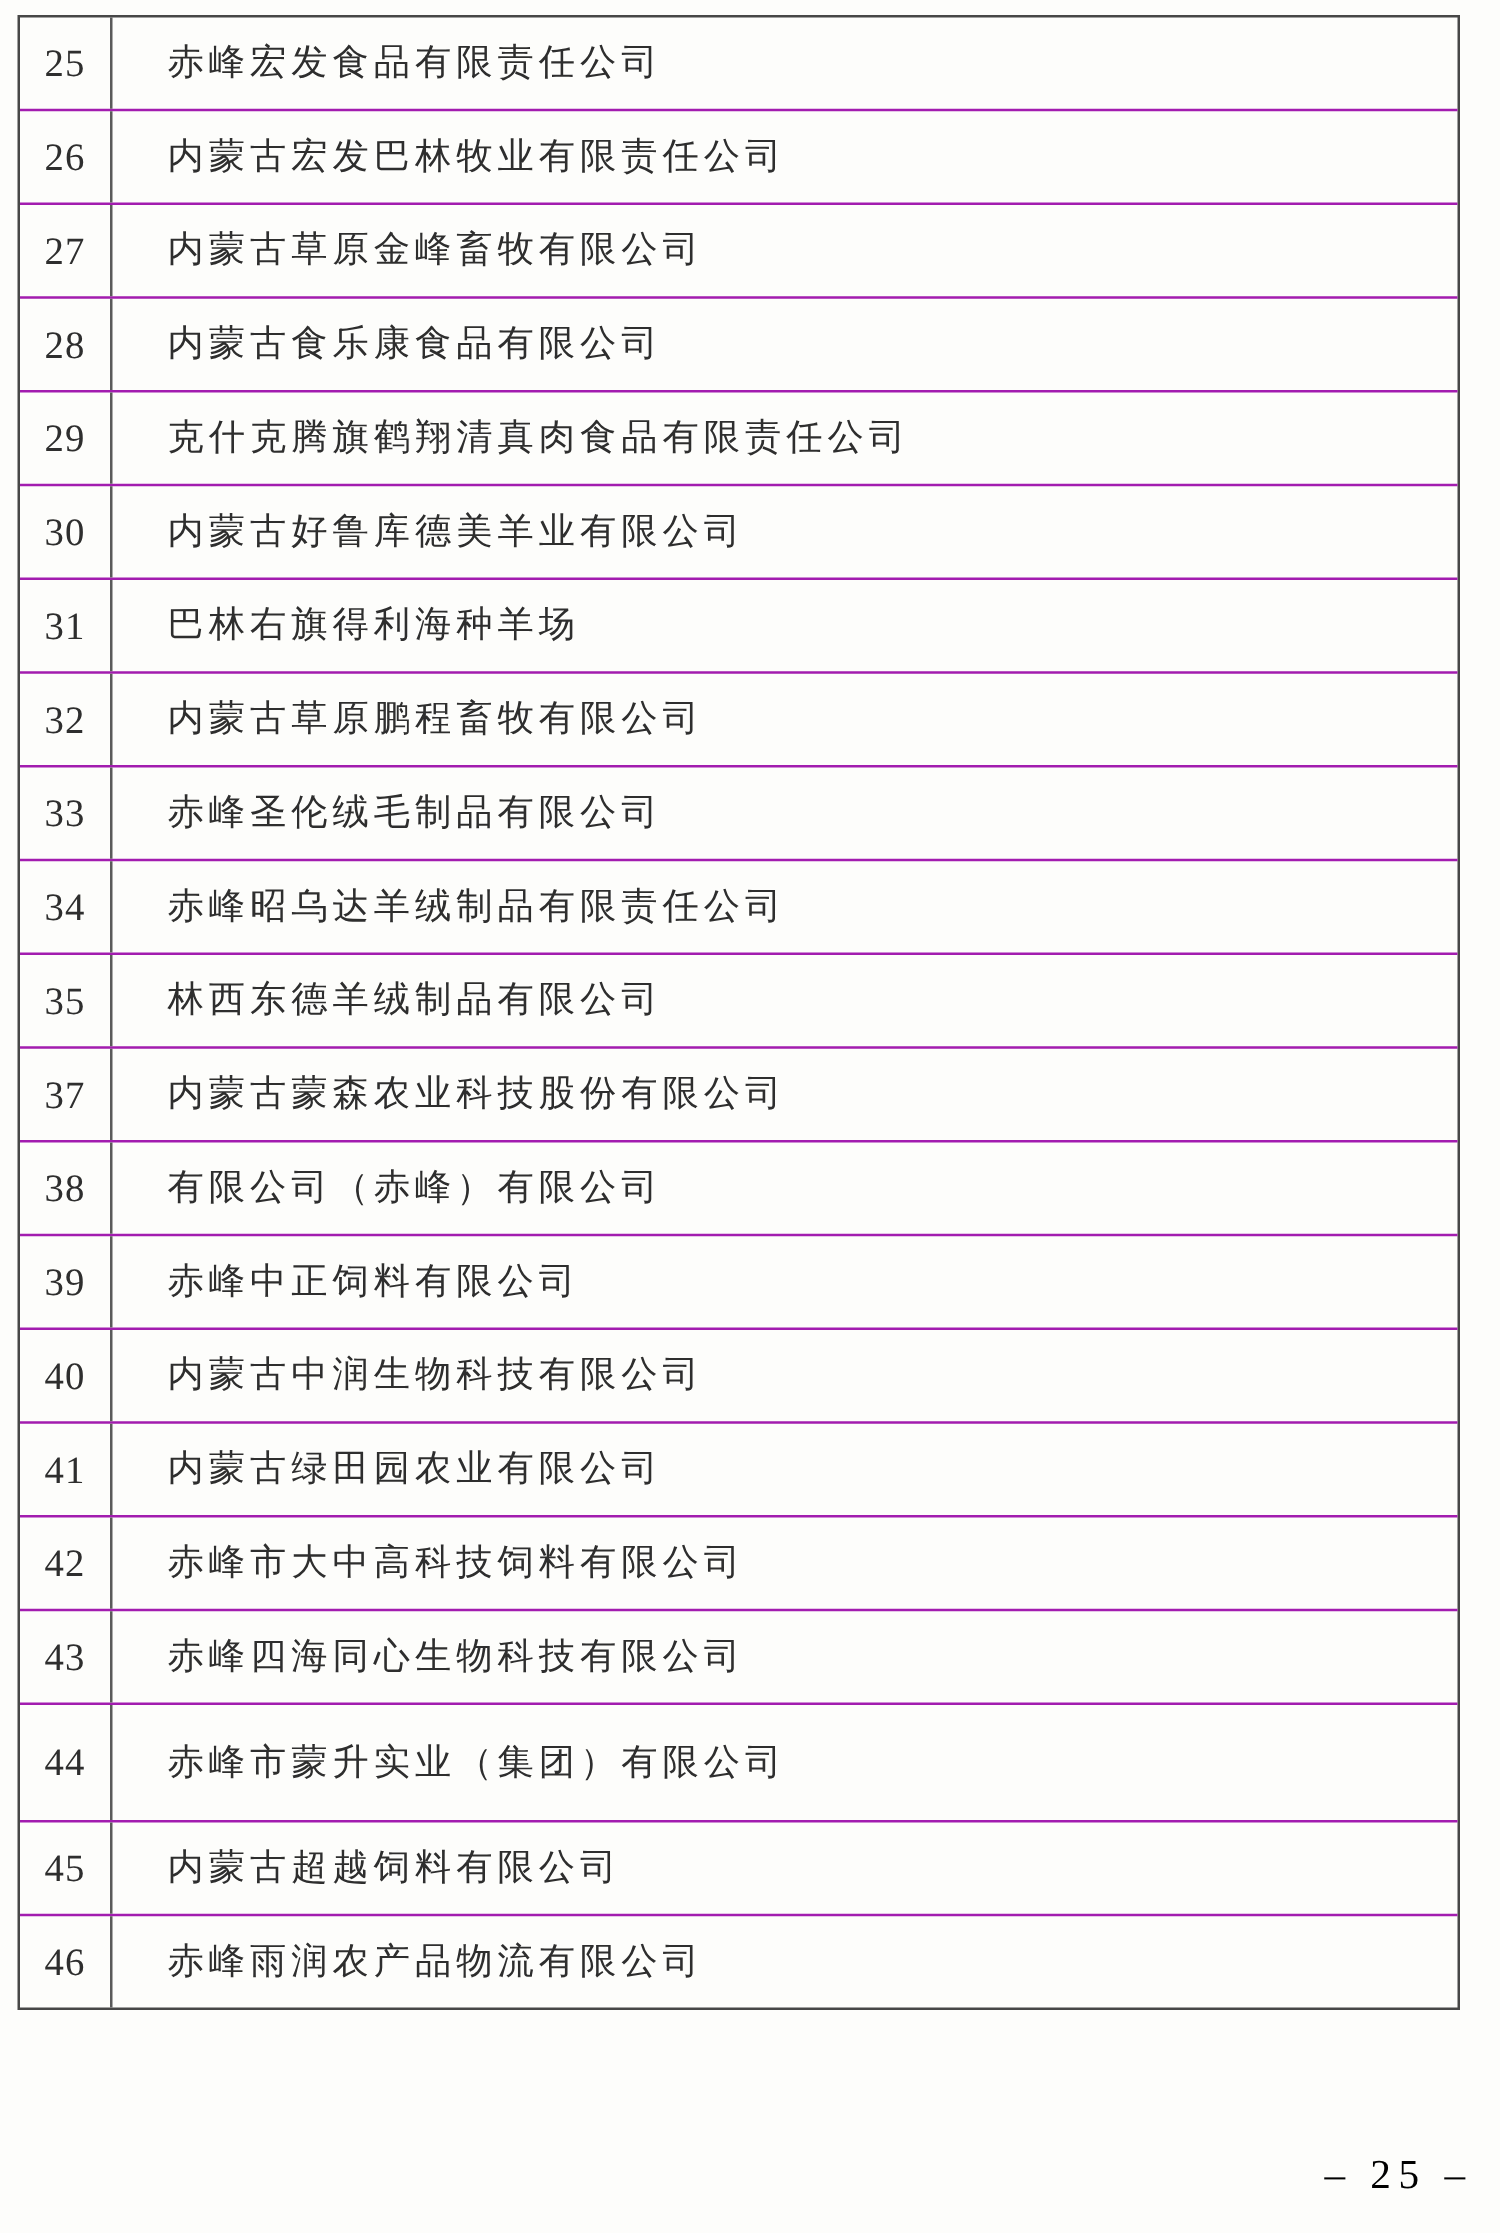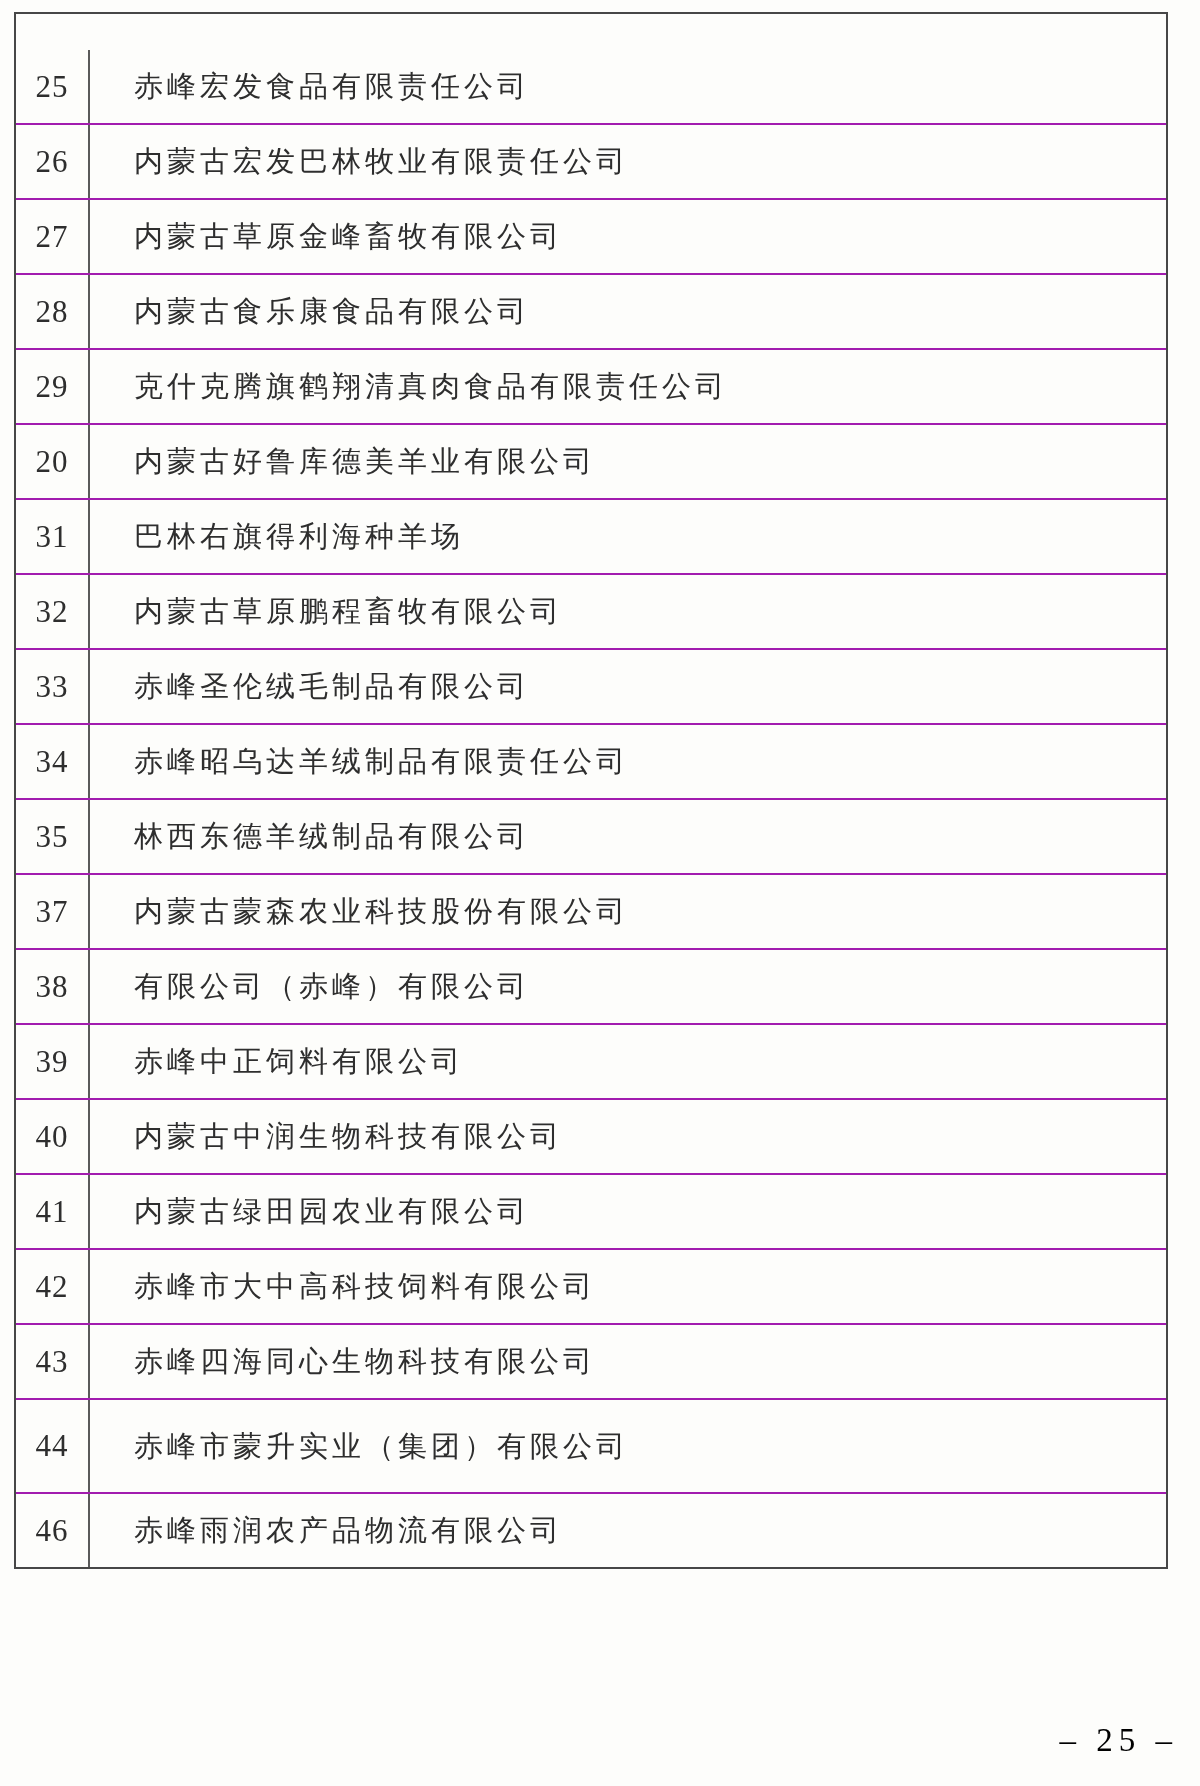--- a/index.html
+++ b/index.html
@@ -25,21 +25,20 @@
     box-sizing: border-box;
   }
   .t-row {
     display: flex;
     align-items: stretch;
     min-height: 73px;
     border-top: 2px solid #a21caf;
   }
   .t-row:first-child {
     border-top: none;
-    margin-top: 36px;
   }
   
   .t-row:nth-child(19) { min-height: 92px; }
   .t-row:nth-child(22) { min-height: 82px; }
   .num-cell {
     width: 72px;
     flex: 0 0 72px;
     display: flex;
     align-items: center;
     justify-content: center;
@@ -84,21 +83,21 @@
   </div>
   <div class="t-row">
     <div class="num-cell">28</div>
     <div class="name-cell">内蒙古食乐康食品有限公司</div>
   </div>
   <div class="t-row">
     <div class="num-cell">29</div>
     <div class="name-cell">克什克腾旗鹤翔清真肉食品有限责任公司</div>
   </div>
   <div class="t-row">
-    <div class="num-cell">20</div>
+    <div class="num-cell">30</div>
     <div class="name-cell">内蒙古好鲁库德美羊业有限公司</div>
   </div>
   <div class="t-row">
     <div class="num-cell">31</div>
     <div class="name-cell">巴林右旗得利海种羊场</div>
   </div>
   <div class="t-row">
     <div class="num-cell">32</div>
     <div class="name-cell">内蒙古草原鹏程畜牧有限公司</div>
   </div>
@@ -140,18 +139,22 @@
   </div>
   <div class="t-row">
     <div class="num-cell">43</div>
     <div class="name-cell">赤峰四海同心生物科技有限公司</div>
   </div>
   <div class="t-row">
     <div class="num-cell">44</div>
     <div class="name-cell">赤峰市蒙升实业（集团）有限公司</div>
   </div>
   <div class="t-row">
+    <div class="num-cell">45</div>
+    <div class="name-cell">内蒙古超越饲料有限公司</div>
+  </div>
+  <div class="t-row">
     <div class="num-cell">46</div>
     <div class="name-cell">赤峰雨润农产品物流有限公司</div>
   </div>
 </div>
 
 <div class="page-number">– 25 –</div>
 
 </body></html>

